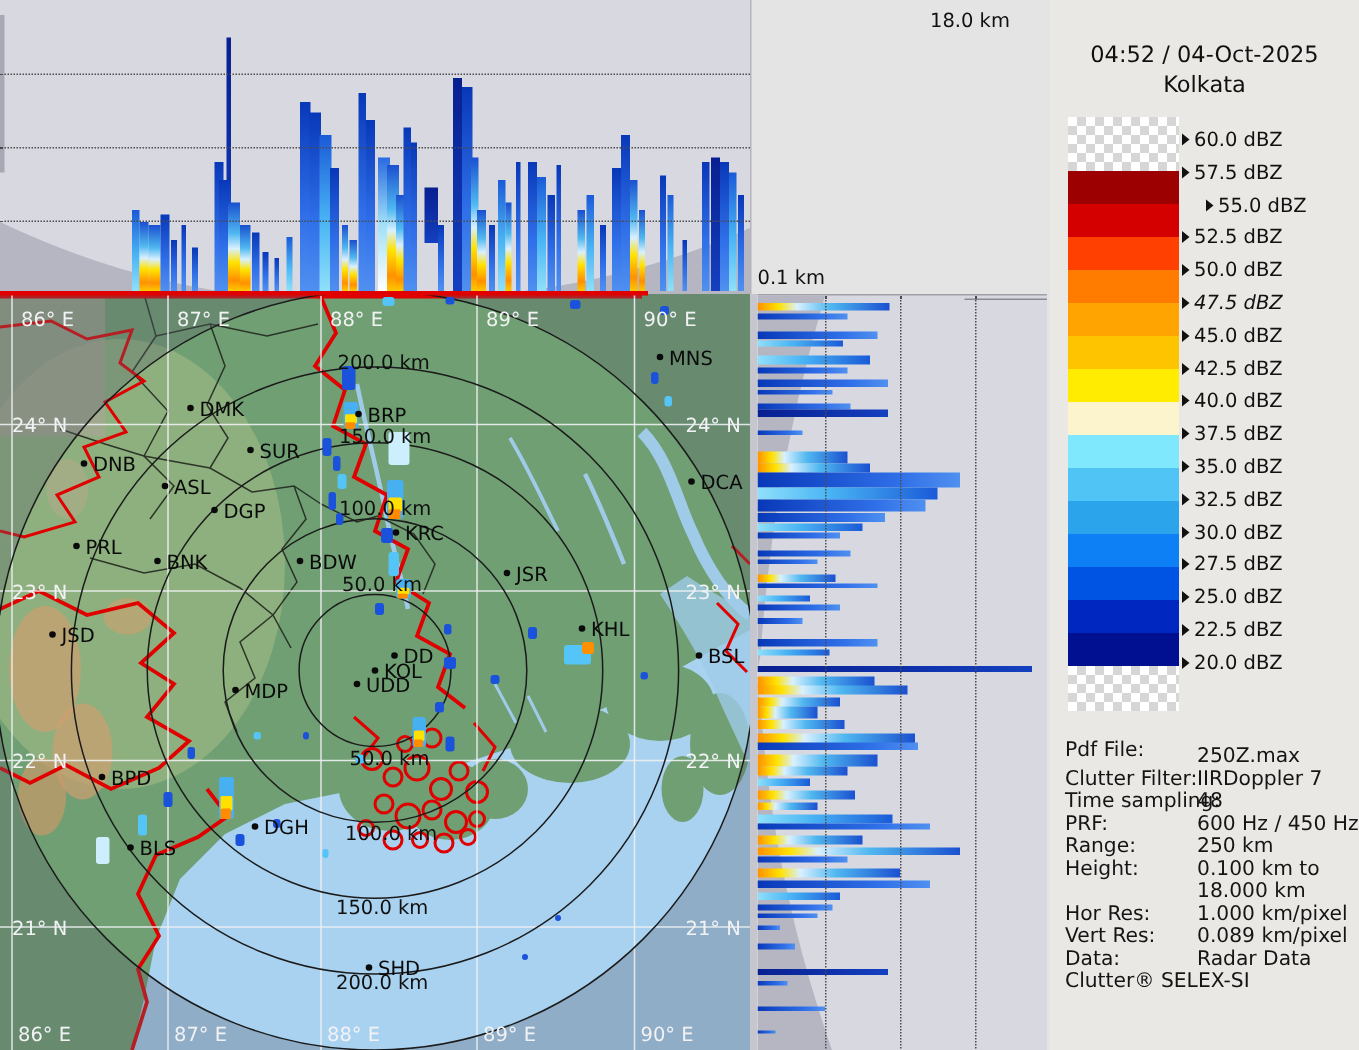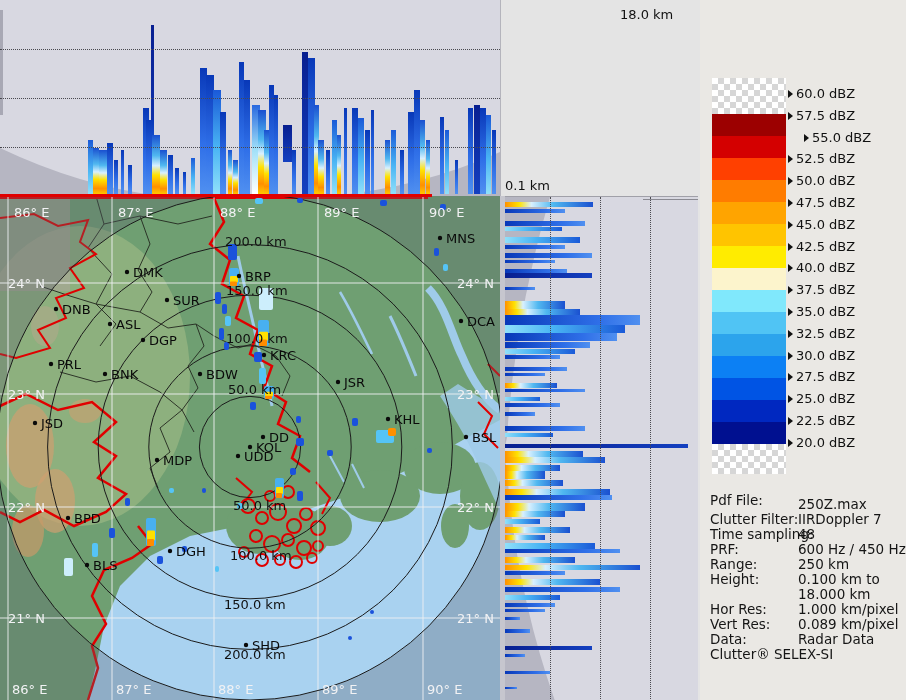--- a/index.html
+++ b/index.html
@@ -421,20 +421,22 @@
       <div class="bar" style="top: 474px; height: 3px; width: 45px; background: linear-gradient(90deg, rgb(8, 56, 184), rgb(47, 111, 232) 70%, rgb(80, 144, 240));"></div>
       <div class="bar" style="top: 490px; height: 2px; width: 12px; background: linear-gradient(90deg, rgb(8, 56, 184), rgb(47, 111, 232) 70%, rgb(80, 144, 240));"></div>
     </div>
   <div style="position:absolute;left:138px;top:2px;width:55px;height:0;border-top:1px solid #8a8a92;"></div>
 <div class="vgrid" style="left: 45px;"></div>
     <div class="vgrid" style="left: 95px;"></div>
     <div class="vgrid" style="left: 145px;"></div>
   </div>
 
 <div id="legend-column" class="abs">
+  <div class="title-line" style="top:27px;">04:52 / 04-Oct-2025</div>
+  <div class="title-line" style="top:47px;">Kolkata</div>
 
   <div class="checker" style="top:78px;height:36px;"></div>
   <div id="bands">
       <div class="band" style="top: 114px; height: 22px; background: rgb(156, 0, 0);"></div>
       <div class="band" style="top: 136px; height: 22px; background: rgb(212, 0, 0);"></div>
       <div class="band" style="top: 158px; height: 22px; background: rgb(255, 64, 0);"></div>
       <div class="band" style="top: 180px; height: 22px; background: rgb(255, 124, 0);"></div>
       <div class="band" style="top: 202px; height: 22px; background: rgb(255, 164, 0);"></div>
       <div class="band" style="top: 224px; height: 22px; background: rgb(255, 196, 0);"></div>
       <div class="band" style="top: 246px; height: 22px; background: rgb(255, 236, 0);"></div>
@@ -447,21 +449,21 @@
       <div class="band" style="top: 400px; height: 22px; background: rgb(0, 40, 192);"></div>
       <div class="band" style="top: 422px; height: 22px; background: rgb(0, 16, 144);"></div>
     </div>
   <div class="checker" style="top:444px;height:30px;"></div>
   <div id="scale-labels">
       <div class="scale-label" style="top: 86px;"><span class="tri"></span>60.0 dBZ</div>
       <div class="scale-label" style="top: 107.8px;"><span class="tri"></span>57.5 dBZ</div>
       <div class="scale-label" style="top: 129.6px; padding-left: 16px;"><span class="tri"></span>55.0 dBZ</div>
       <div class="scale-label" style="top: 151.4px;"><span class="tri"></span>52.5 dBZ</div>
       <div class="scale-label" style="top: 173.2px;"><span class="tri"></span>50.0 dBZ</div>
-      <div class="scale-label" style="top: 195px;"><span class="tri"></span>47.5 dBZ</div>
+      <div class="scale-label" style="top: 195px; font-style: italic;"><span class="tri"></span>47.5 dBZ</div>
       <div class="scale-label" style="top: 216.8px;"><span class="tri"></span>45.0 dBZ</div>
       <div class="scale-label" style="top: 238.6px;"><span class="tri"></span>42.5 dBZ</div>
       <div class="scale-label" style="top: 260.4px;"><span class="tri"></span>40.0 dBZ</div>
       <div class="scale-label" style="top: 282.2px;"><span class="tri"></span>37.5 dBZ</div>
       <div class="scale-label" style="top: 304px;"><span class="tri"></span>35.0 dBZ</div>
       <div class="scale-label" style="top: 325.8px;"><span class="tri"></span>32.5 dBZ</div>
       <div class="scale-label" style="top: 347.6px;"><span class="tri"></span>30.0 dBZ</div>
       <div class="scale-label" style="top: 369.4px;"><span class="tri"></span>27.5 dBZ</div>
       <div class="scale-label" style="top: 391.2px;"><span class="tri"></span>25.0 dBZ</div>
       <div class="scale-label" style="top: 413px;"><span class="tri"></span>22.5 dBZ</div>

